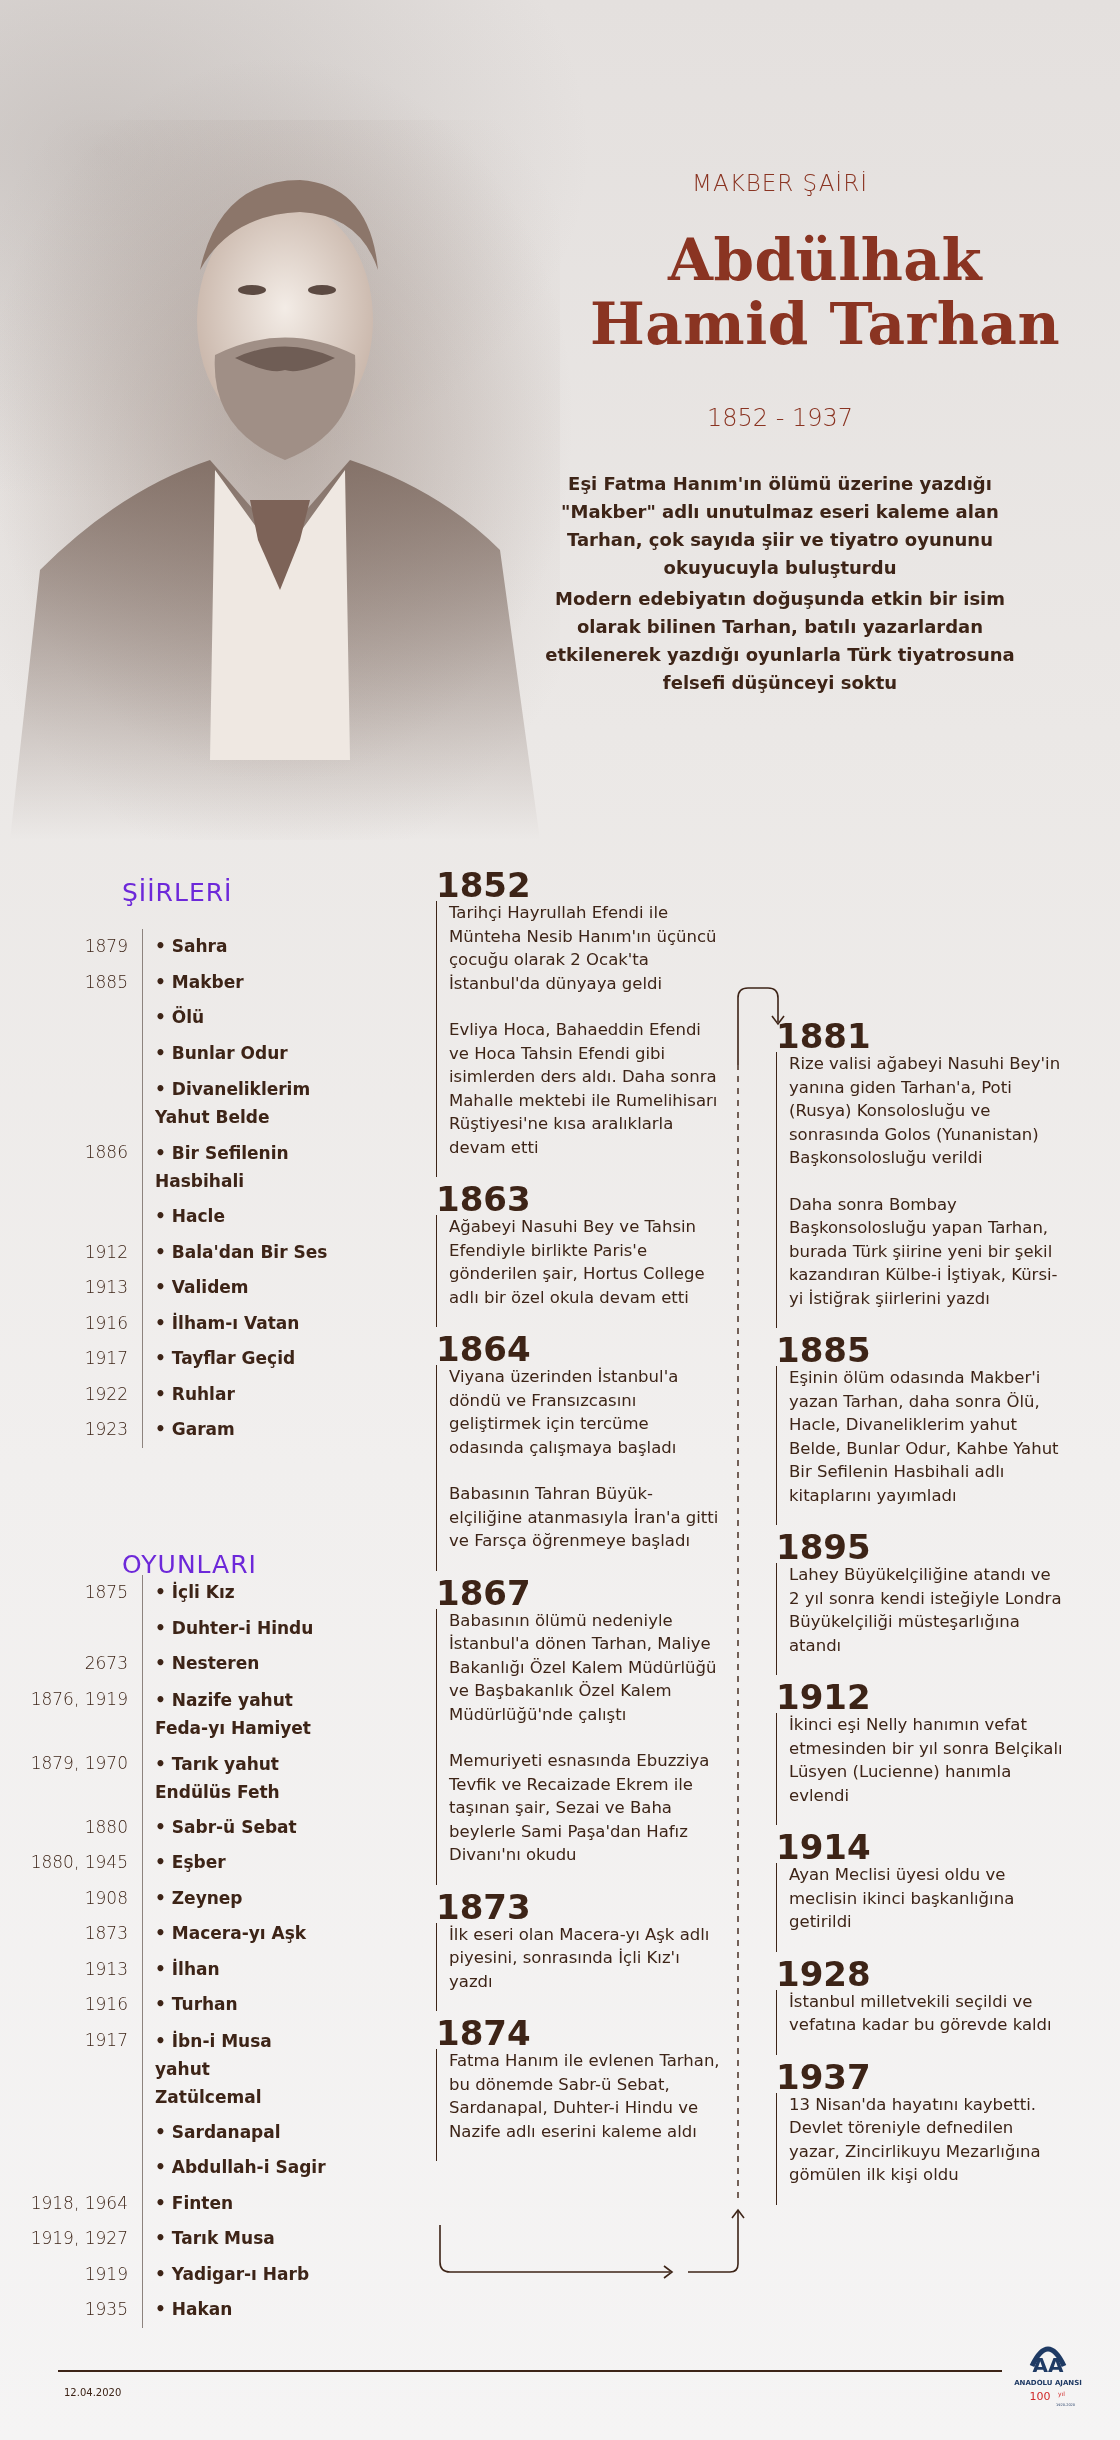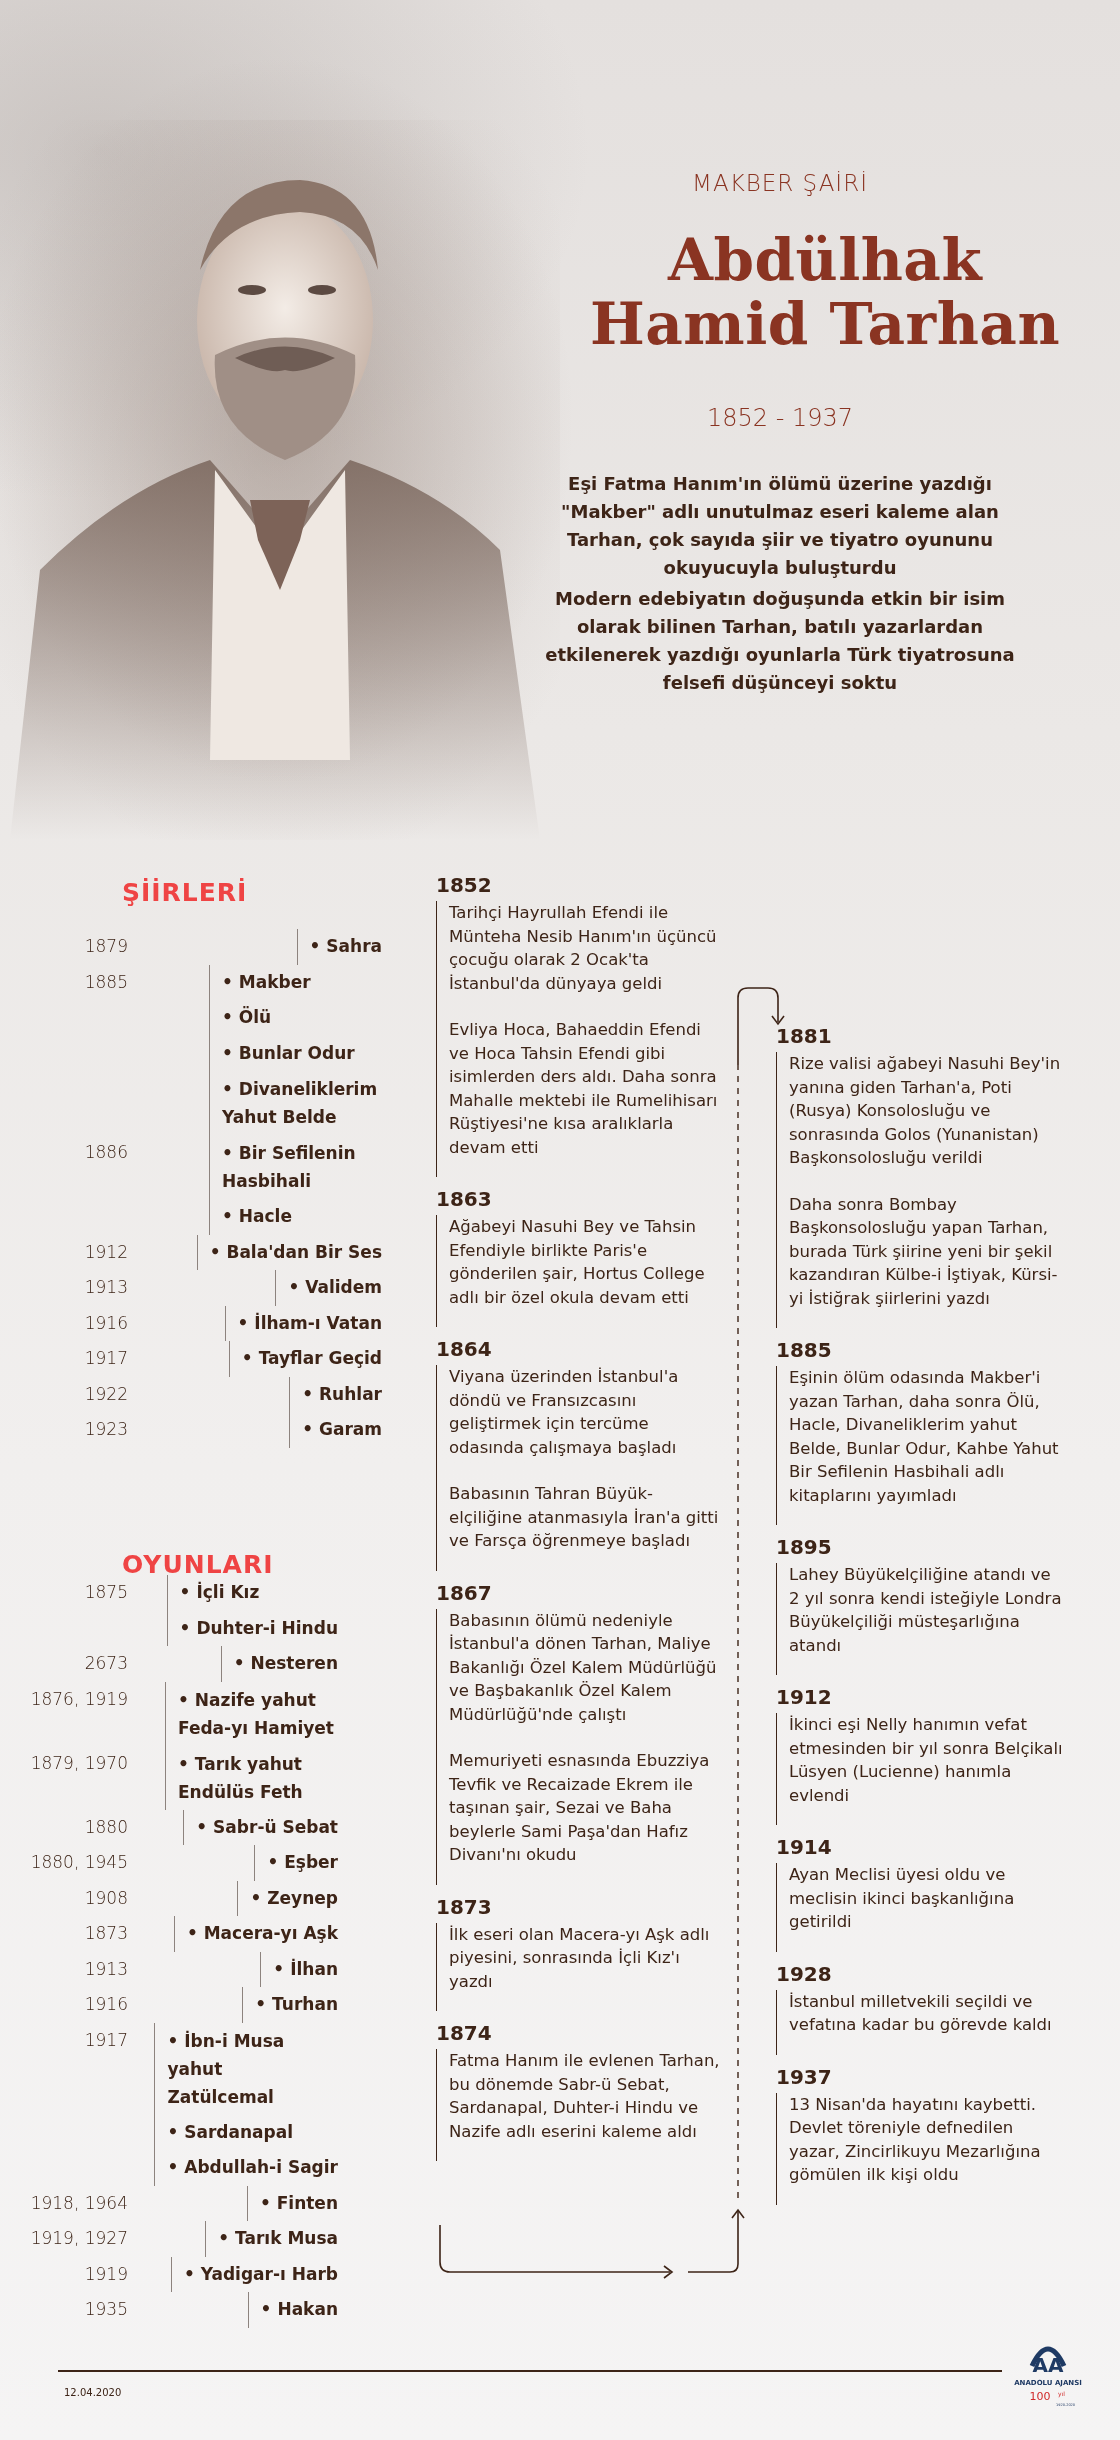--- a/index.html
+++ b/index.html
@@ -20,32 +20,32 @@
 
   
   .kicker { left:560px; width:440px; top:170px; text-align:center; font-size:23px; letter-spacing:1px; color:#8a3422; font-family:"DejaVu Sans", sans-serif; font-weight:300; }
   .title { left:560px; width:530px; top:228px; text-align:center; font-family:"DejaVu Serif", serif; font-weight:bold; color:#8a3422; font-size:58px; line-height:64px; letter-spacing:0.5px; }
   .years { left:560px; width:440px; top:404px; text-align:center; font-size:24px; color:#8a3422; font-weight:300; }
   .intro { left:540px; width:480px; text-align:center; font-size:18px; line-height:28px; color:#3d2417; font-weight:bold; }
   .intro1 { top:470px; }
   .intro2 { top:585px; }
 
   
-  .section-title { font-size:25px; font-weight:bold; color:#ef4444; letter-spacing:1px; }
+  .section-title { font-size:25px; font-weight:normal; color:#6d28d9; letter-spacing:1px; }
   .list { width:320px; }
-  .list-row { display:flex; position:relative;justify-content:space-between; }
+  .list-row { display:flex; position:relative; }
   .list-year { width:66px; text-align:right; font-size:17px; color:#3d2417; padding-right:14px; box-sizing:content-box; line-height:35.5px; font-weight:300; }
   .list-items { border-left:1.5px solid #8d837e; padding-left:12px; }
   .list-item { font-size:17px; font-weight:bold; color:#3d2417; line-height:35.5px; white-space:nowrap; }
   .list-item.wrap { line-height:28px; padding:4px 0; white-space:normal; width:160px; }
   .oyun .list-year { width:110px; }
 
   
   .tl { width:290px; }
-  .tl-year { font-size:20px; font-weight:bold; color:#3d2417; line-height:32px; }
+  .tl-year { font-size:34px; font-weight:bold; color:#3d2417; line-height:32px; }
   .tl-body { border-left:1.8px solid #3d2417; padding-left:12px; padding-bottom:18px; margin-bottom:6px; }
   .tl-p { font-size:16.5px; line-height:23.5px; color:#3d2417; margin:0 0 23px 0; }
   .tl-p:last-child { margin-bottom:0; }
 
   .connector { position:absolute; }
 
   
   .footer-line { left:58px; top:2370px; width:944px; height:2px; background:#3d2417; }
   .footer-date { left:64px; top:2387px; font-size:10px; color:#3d2417; }
   .logo { left:998px; top:2330px; width:100px; height:100px; }

